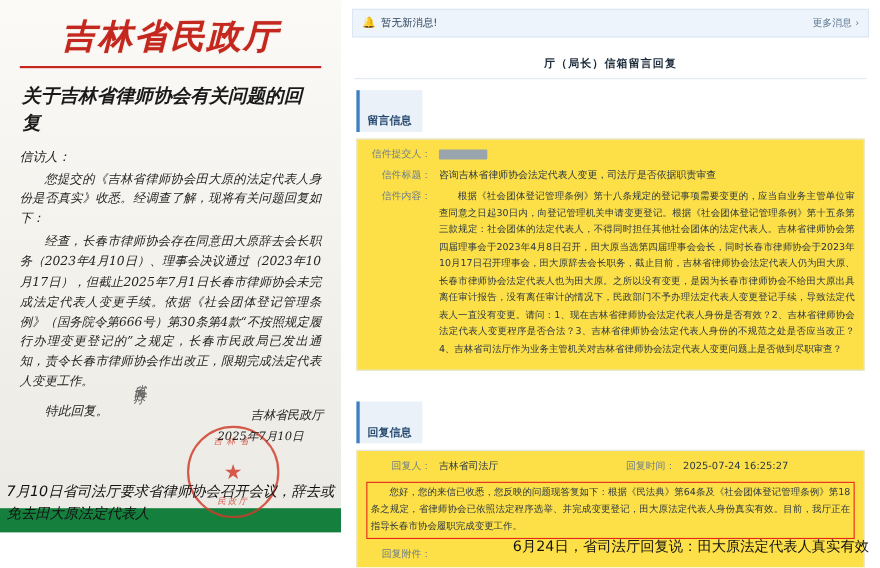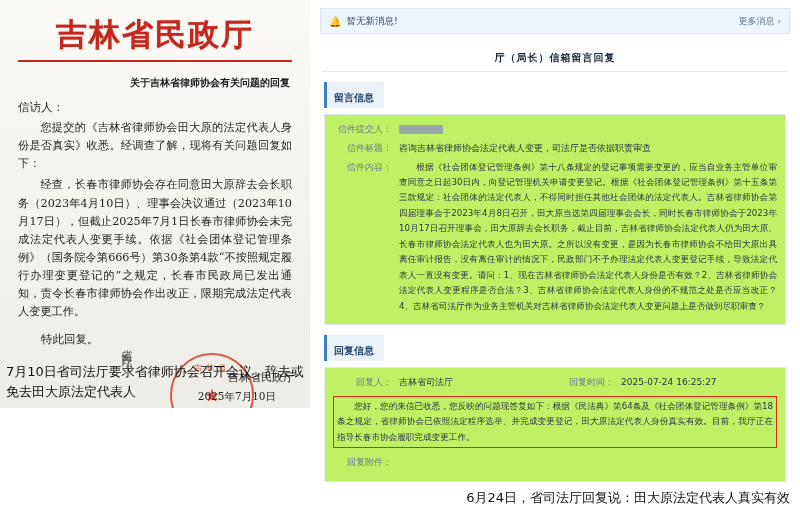--- a/index.html
+++ b/index.html
@@ -14,23 +14,24 @@
     width: 800px; height: 516px;
     overflow: hidden;
     background: #ffffff;
     display: flex;
   }
 
   
   .left-pane {
     position: relative;
     width: 310px;
-    height: 408px;
+    height: 484px;
     background: #15803d;
     overflow: hidden;
+    font-style: italic;
   }
   .doc-sheet {
     position: absolute;
     left: 0; top: 0;
     width: 310px;
     height: 462px;
     background: linear-gradient(180deg,#fbfaf7 0%, #f3f1ec 55%, #eceae4 100%);
     padding: 10px 16px 0 16px;
   }
   .doc-header {
@@ -43,24 +44,24 @@
     line-height: 1.05;
     margin-top: 8px;
     text-shadow: 0 0 1px rgba(195,39,29,.6);
   }
   .doc-rule {
     height: 2px;
     background: #c3271d;
     margin: 9px 2px 0 2px;
   }
   .doc-title {
-    text-align: right;
+    text-align: left;
     font-family: "DejaVu Serif", "Liberation Serif", serif;
     font-weight: bold;
-    font-size: 10px;
+    font-size: 17px;
     color: #1a1a1a;
     margin: 14px 4px 10px 4px;
     line-height: 1.45;
   }
   .doc-salutation {
     font-family: "DejaVu Serif", "Liberation Serif", serif;
     font-size: 11.5px;
     color: #1d1d1d;
     margin: 2px 0 4px 2px;
   }
@@ -197,27 +198,27 @@
     margin: 6px 2px 10px 2px;
   }
 
   .section-head {
     display: inline-block;
     background: #eaf1f9;
     border-left: 3px solid #3e7fc1;
     color: #25496f;
     font-size: 10px;
     font-weight: bold;
-    padding: 9px 10px 3px 7px;
+    padding: 21px 10px 3px 7px;
     margin: 0 0 0 4px;
   }
   .card {
     border: 1px solid #e2e7ec;
-    background: #bef264;
-    margin: 6px 4px 10px 4px;
+    background: #fde047;
+    margin: 6px 4px 28px 4px;
     padding: 7px 8px;
   }
   .row {
     display: flex;
     font-size: 9px;
     line-height: 1.75;
     color: #33414f;
     margin-bottom: 3px;
   }
   .row .lbl {

